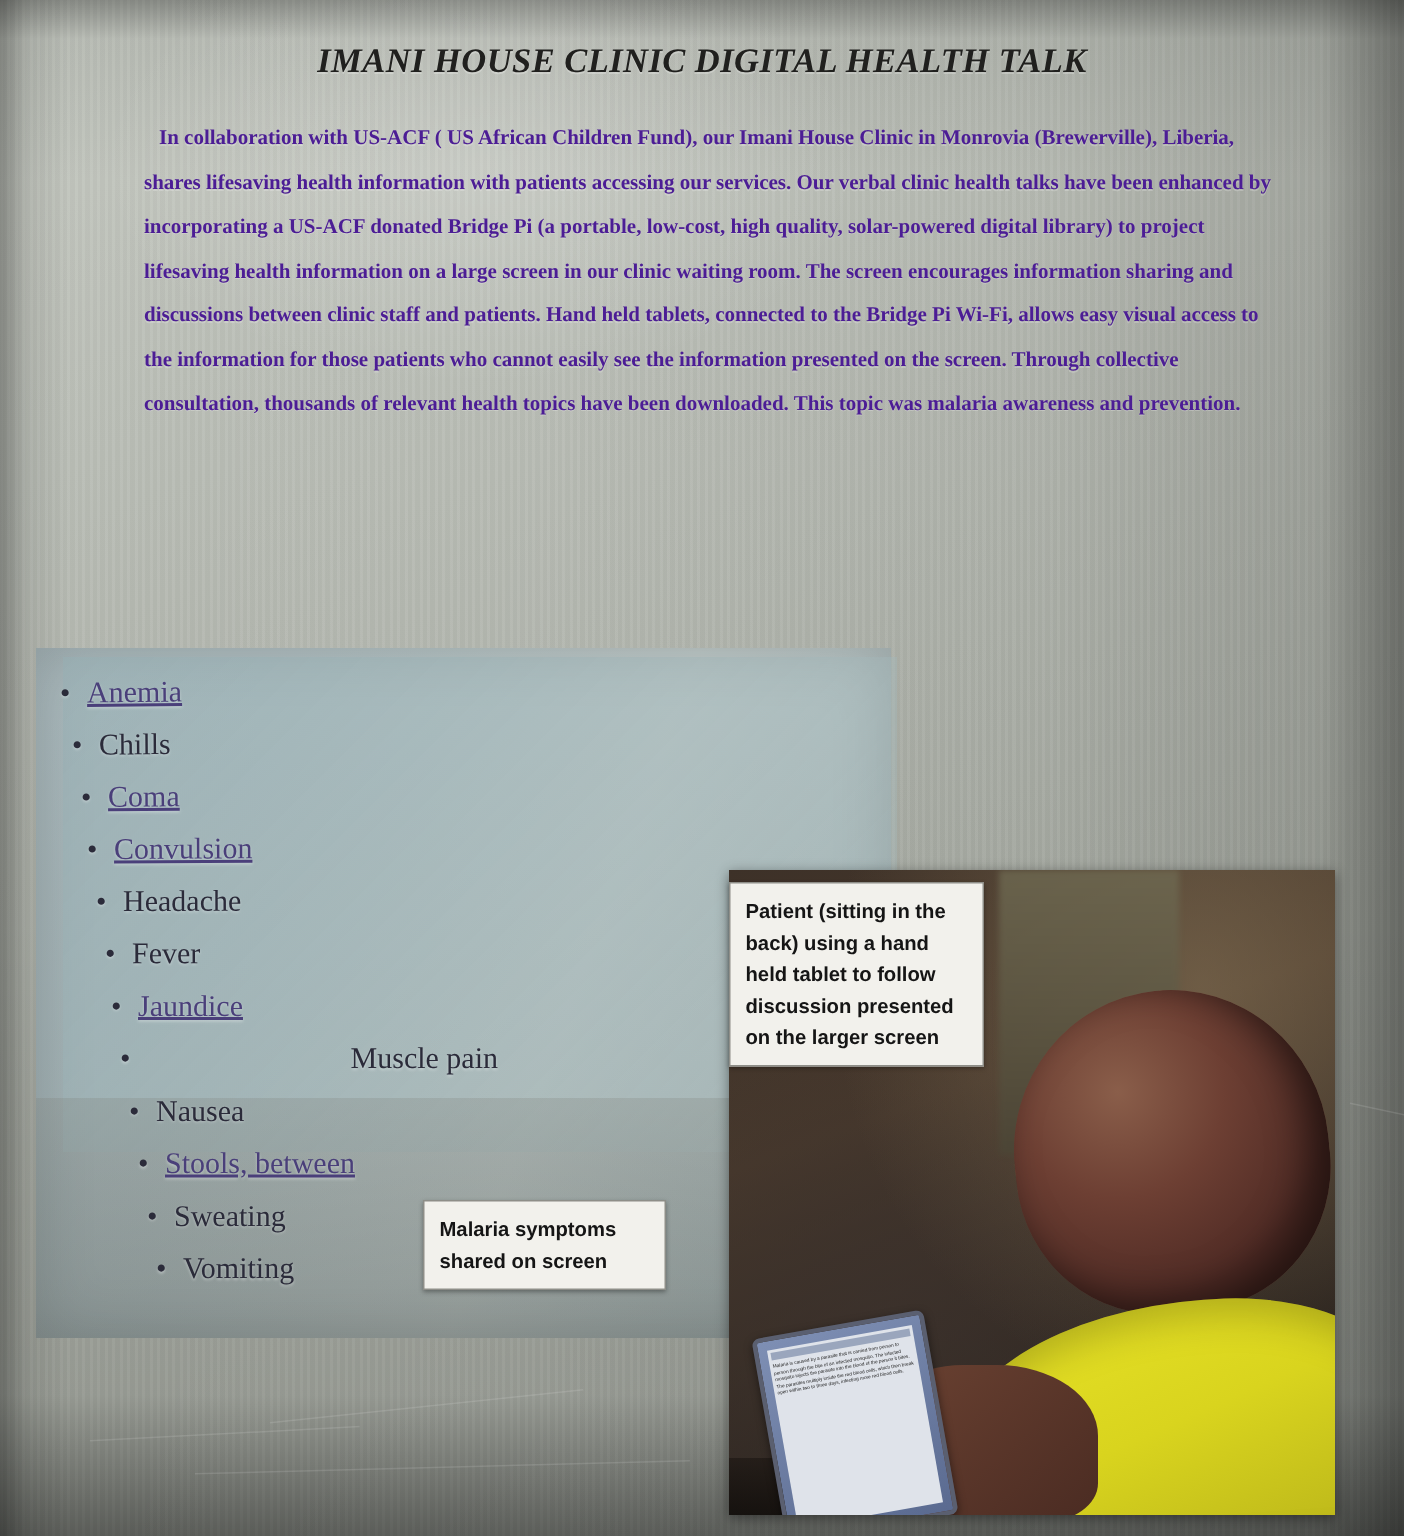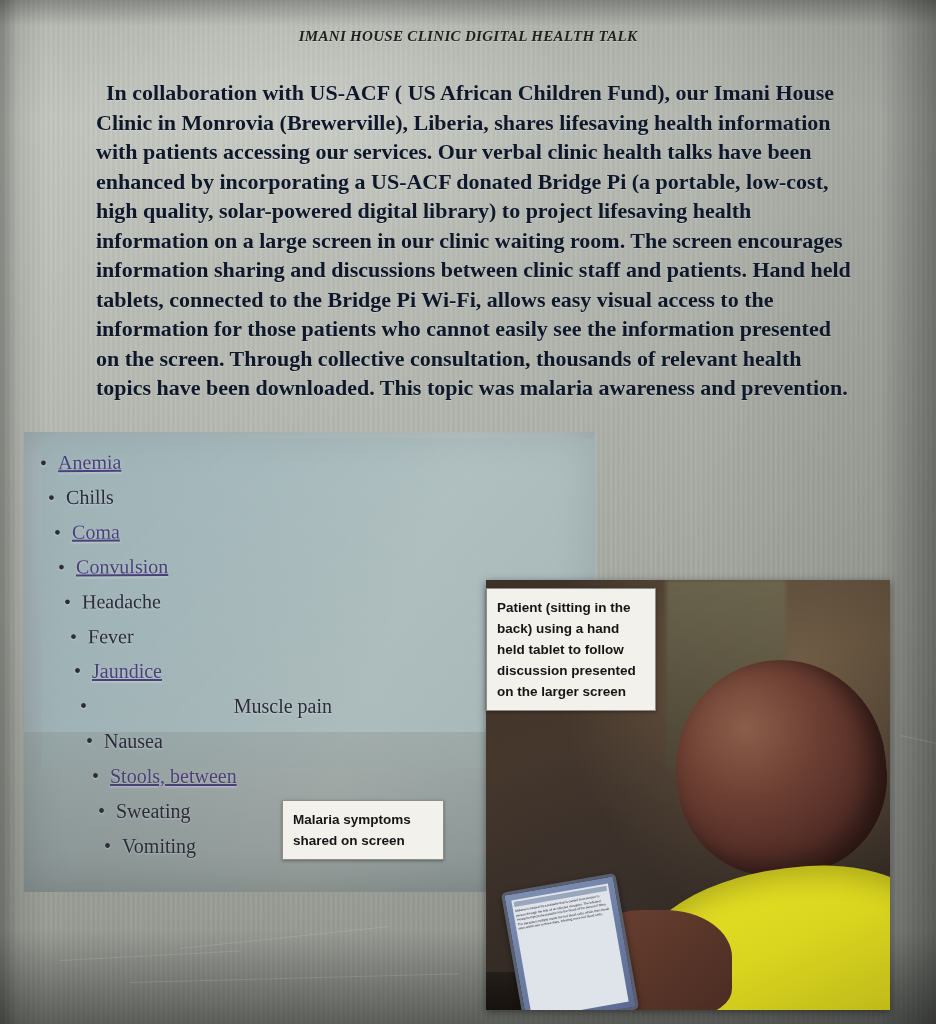--- a/index.html
+++ b/index.html
@@ -46,34 +46,34 @@
     height: 1024px;
   }
 
   .title {
     position: absolute;
     left: 0; top: 28px;
     width: 936px;
     text-align: center;
     font-style: italic;
     font-weight: bold;
-    font-size: 15px;
+    font-size: 23px;
     letter-spacing: 0.3px;
     color: #20201e;
     text-shadow: 0 1px 0 rgba(255,255,255,0.25);
   }
 
   .body-text {
     position: absolute;
     left: 96px; top: 78px;
     width: 760px;
-    font-size: 22px;
+    font-size: 14px;
     font-weight: bold;
     line-height: 29.5px;
-    color: #0f172a;
+    color: #4c1d95;
     text-shadow: 0 1px 0 rgba(255,255,255,0.22);
   }
   .body-text p { margin: 0; text-indent: 10px; }
 
   
   .slide {
     position: absolute;
     left: 24px; top: 432px;
     width: 570px; height: 460px;
     background:

